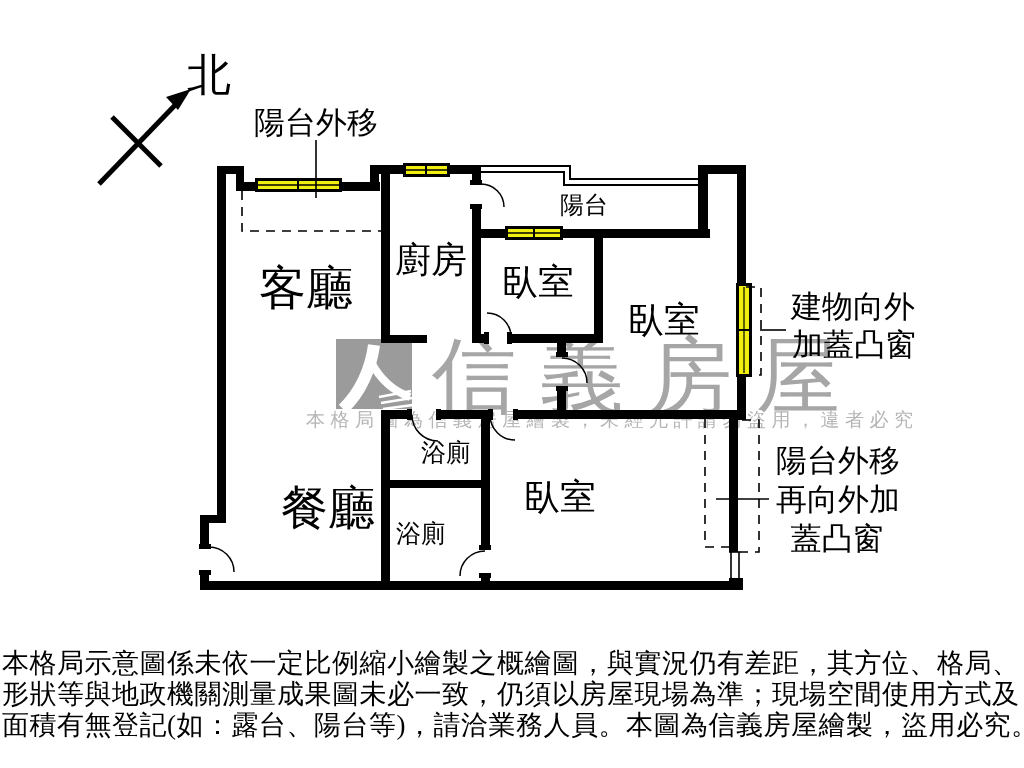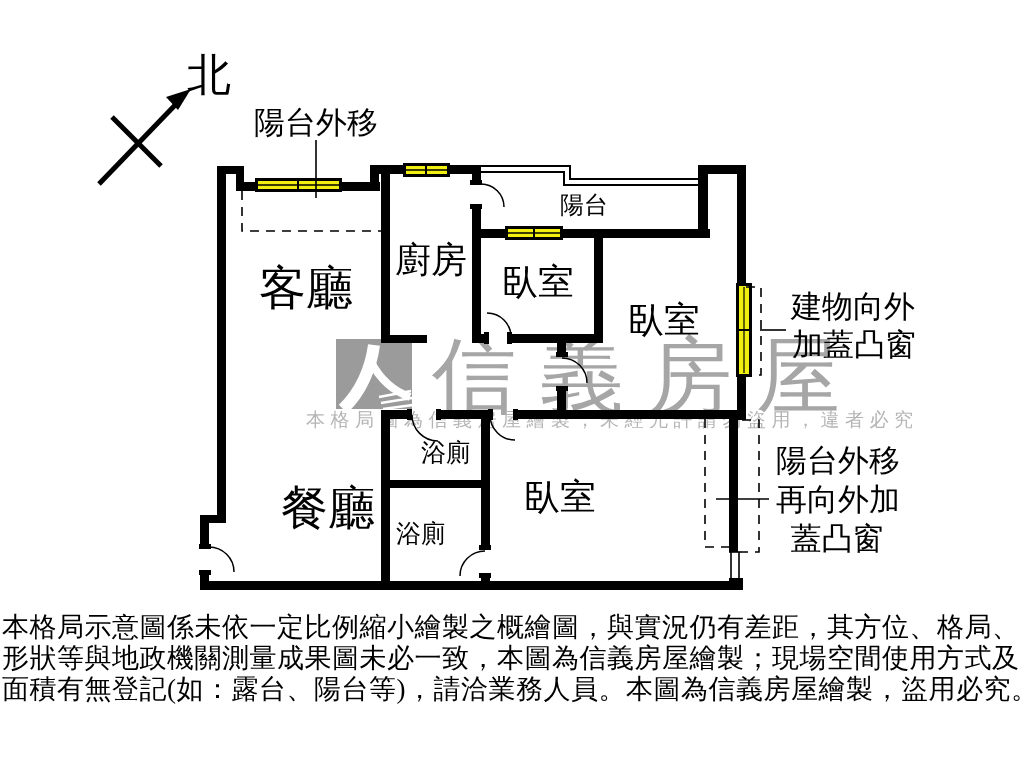--- a/index.html
+++ b/index.html
@@ -1,20 +1,20 @@
 <!DOCTYPE html>
 <html><head>
 <meta charset="utf-8">
 <style>
   html,body{margin:0;padding:0;background:#fff;}
   #stage{position:relative;width:1024px;height:768px;background:#ffffff;overflow:hidden;
          font-family:"Liberation Serif","DejaVu Serif",serif;}
   #plan{position:absolute;left:0;top:0;}
   .room-label{fill:#000;}
-  .disclaimer{position:absolute;left:2px;top:612px;width:1020px;color:#000;
+  .disclaimer{position:absolute;left:2px;top:648px;width:1020px;color:#000;
               font-size:27px;line-height:31px;letter-spacing:0.5px;white-space:nowrap;}
 </style>
 </head>
 <body>
 
 <div id="stage">
 
 <svg id="plan" width="1024" height="768" viewBox="0 0 1024 768" font-family="Liberation Serif, DejaVu Serif, serif">
 
   <g>
@@ -169,17 +169,17 @@
     <text class="room-label" x="853" y="317" font-size="31">建物向外</text>
     <text class="room-label" x="854" y="355" font-size="31">加蓋凸窗</text>
     <text class="room-label" x="838" y="471" font-size="31">陽台外移</text>
     <text class="room-label" x="838" y="510" font-size="31">再向外加</text>
     <text class="room-label" x="837" y="549" font-size="31">蓋凸窗</text>
   </g>
 </svg>
 
   <div class="disclaimer">
     <div>本格局示意圖係未依一定比例縮小繪製之概繪圖，與實況仍有差距，其方位、格局、</div>
-    <div>形狀等與地政機關測量成果圖未必一致，本圖為信義房屋繪製；現場空間使用方式及</div>
+    <div>形狀等與地政機關測量成果圖未必一致，仍須以房屋現場為準；現場空間使用方式及</div>
     <div>面積有無登記(如：露台、陽台等)，請洽業務人員。本圖為信義房屋繪製，盜用必究。</div>
   </div>
 
 </div>
 
 </body></html>

